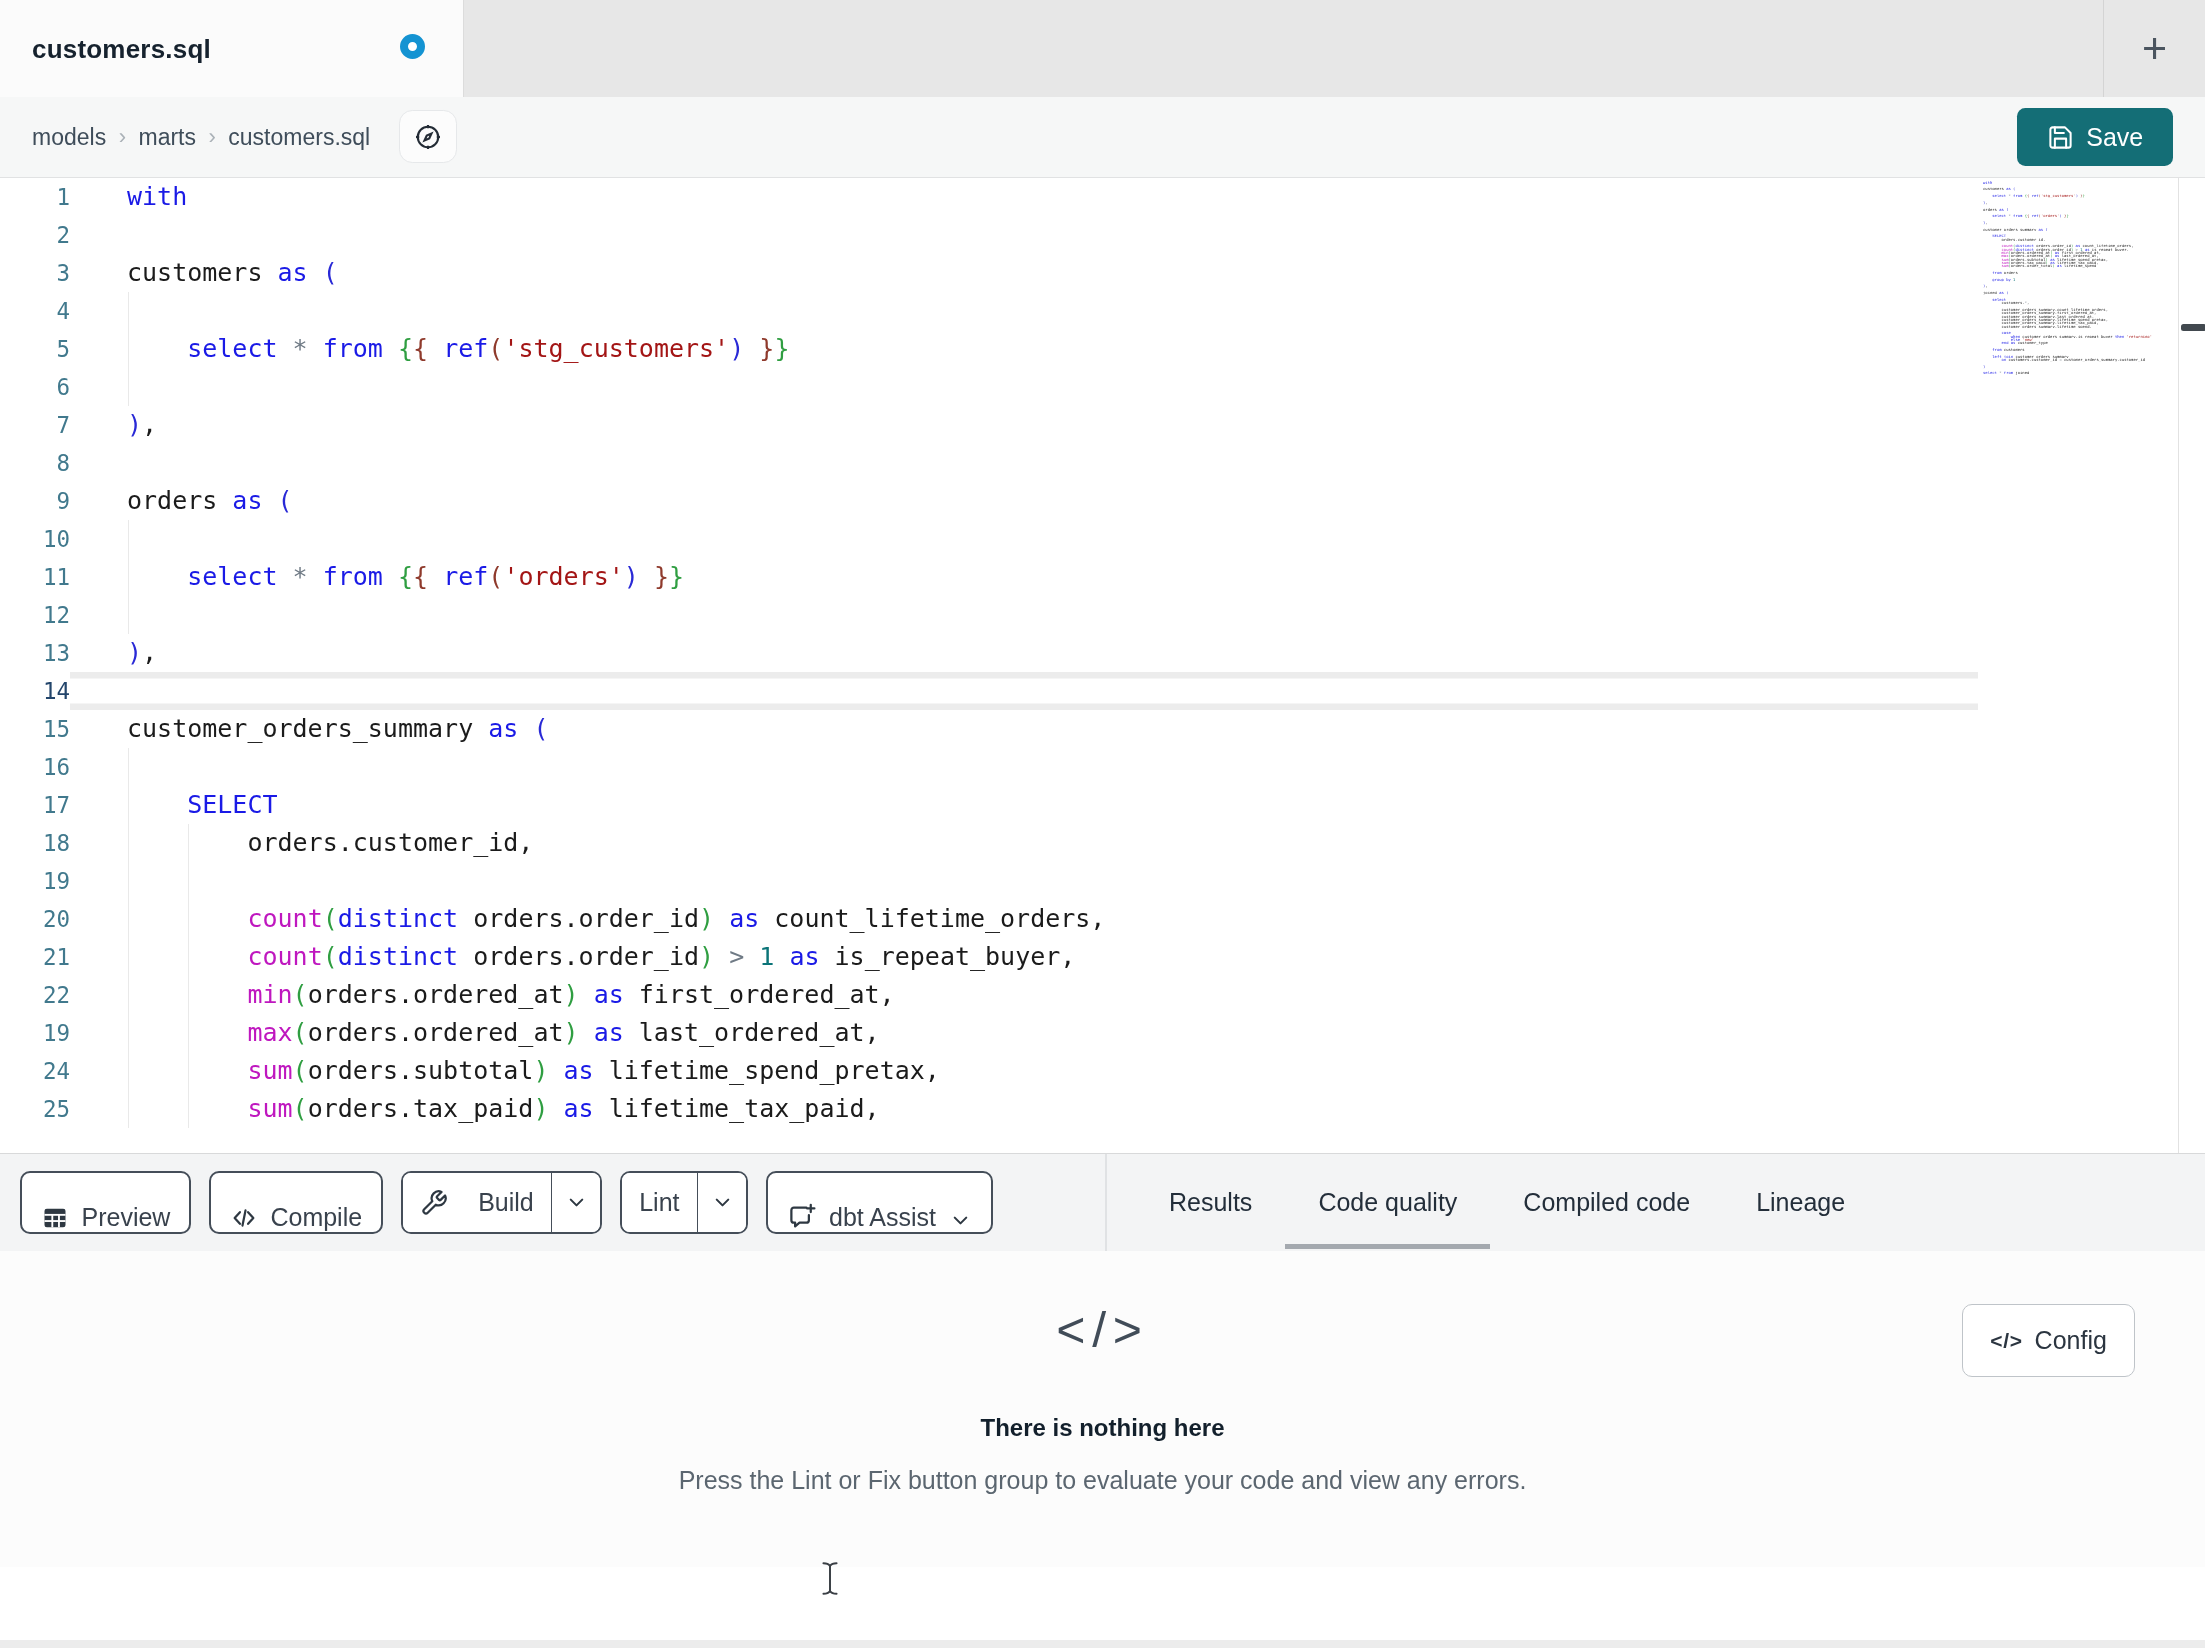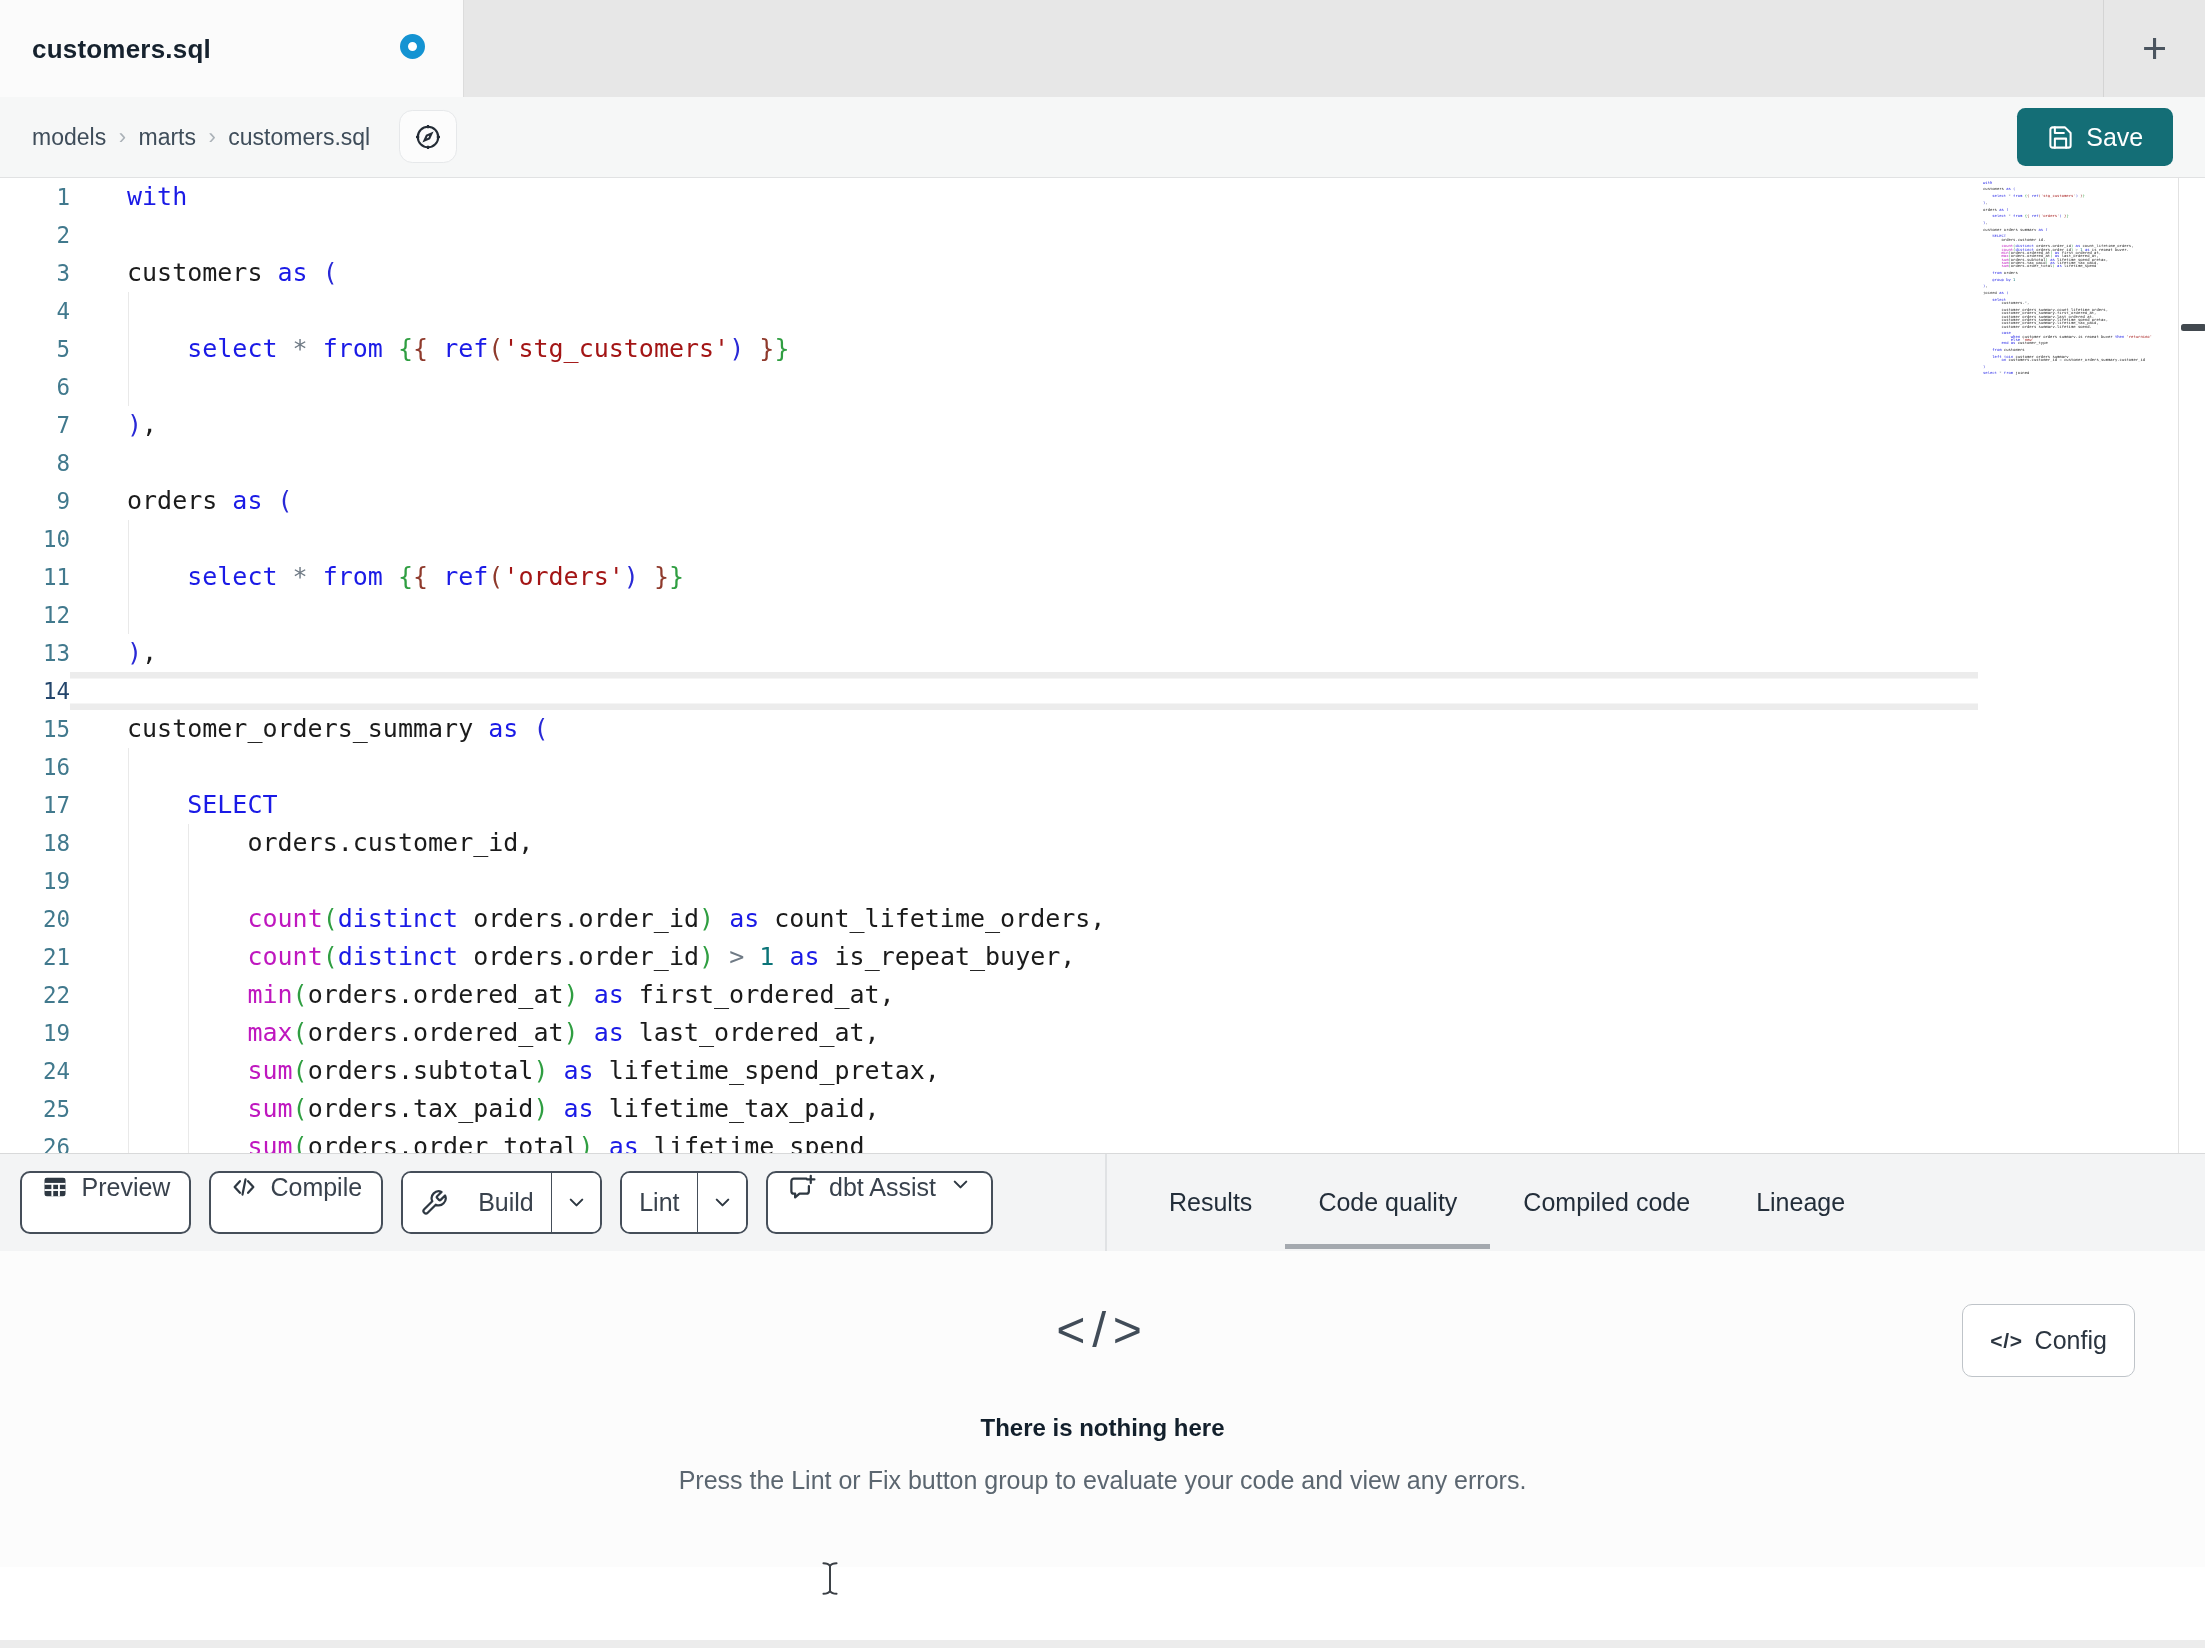--- a/index.html
+++ b/index.html
@@ -52,21 +52,21 @@
   .mm-inner { transform:scale(.5); transform-origin:0 0; width:387px; }
   .mm-line { white-space:pre; font-family:"DejaVu Sans Mono", monospace; font-size:7.7px;
              line-height:6.7px; height:6.7px; overflow:hidden; }
   .scrollstrip { position:absolute; left:2178px; top:0; bottom:0; width:27.5px; border-left:1.3px solid #e2e2e2; }
   .scroll-thumb { position:absolute; left:1.7px; right:0; top:146px; height:6.7px; background:#42494f; border-radius:2.5px; }
 
   
   .paneltoolbar { position:absolute; left:0; top:1153px; width:2205px; height:98px; background:#f3f4f5;
                   border-top:0.8px solid #d8d9da; display:flex; align-items:center; }
   .tb-left { display:flex; align-items:center; gap:17.5px; padding-left:20px; }
-  .tbtn { display:inline-flex; align-items:flex-start; gap:12.5px; height:63px; padding:0 19px;
+  .tbtn { display:inline-flex; align-items:flex-end; gap:12.5px; height:63px; padding:0 19px;
           background:#fff; border:2.1px solid #454e59; border-radius:10px; font-size:25px; color:#39424d;
           font-family:"Liberation Sans",sans-serif; cursor:pointer; }
   .split { display:inline-flex; height:63px; background:#fff; border:2.1px solid #454e59; border-radius:10px;
            overflow:hidden; }
   .split .seg { display:inline-flex; align-items:center; gap:30px; padding:0 17.5px; font-size:25px; color:#39424d;
                 background:#fff; border:none; cursor:pointer; font-family:"Liberation Sans",sans-serif; }
   .split .seg + .seg { border-left:1.7px solid #454e59; padding:0 12.5px; }
   .tb-sep { position:absolute; left:1105px; top:0; bottom:0; width:1.7px; background:#e0e2e4; }
   .ptabs { position:absolute; left:1136px; top:0; bottom:0; display:flex; }
   .ptab { position:relative; display:flex; align-items:center; padding:0 33px; font-size:25px; color:#232e3a;
@@ -270,26 +270,20 @@
           <i class="guide" style="left: 128px;"></i>
           <i class="guide" style="left: 188px;"></i>
           <span class="ln">24</span>
           <span class="code"><span class="tk-t">        </span><span class="tk-f">sum</span><span class="tk-g">(</span><span class="tk-t">orders.subtotal</span><span class="tk-g">)</span><span class="tk-t"> </span><span class="tk-k">as</span><span class="tk-t"> lifetime_spend_pretax,</span></span>
         </div>
         <div class="cl">
           <i class="guide" style="left: 128px;"></i>
           <i class="guide" style="left: 188px;"></i>
           <span class="ln">25</span>
           <span class="code"><span class="tk-t">        </span><span class="tk-f">sum</span><span class="tk-g">(</span><span class="tk-t">orders.tax_paid</span><span class="tk-g">)</span><span class="tk-t"> </span><span class="tk-k">as</span><span class="tk-t"> lifetime_tax_paid,</span></span>
-        </div>
-        <div class="cl">
-          <i class="guide" style="left: 128px;"></i>
-          <i class="guide" style="left: 188px;"></i>
-          <span class="ln">26</span>
-          <span class="code"><span class="tk-t">        </span><span class="tk-f">sum</span><span class="tk-g">(</span><span class="tk-t">orders.order_total</span><span class="tk-g">)</span><span class="tk-t"> </span><span class="tk-k">as</span><span class="tk-t"> lifetime_spend</span></span>
         </div>
       </div>
     <div class="minimap">
       <div class="mm-inner" id="minimap-inner">
           <div class="mm-line"><span class="tk-k">with</span></div>
           <div class="mm-line"></div>
           <div class="mm-line"><span class="tk-t">customers </span><span class="tk-k">as</span><span class="tk-t"> </span><span class="tk-b">(</span></div>
           <div class="mm-line"></div>
           <div class="mm-line"><span class="tk-t">    </span><span class="tk-k">select</span><span class="tk-t"> </span><span class="tk-o">*</span><span class="tk-t"> </span><span class="tk-k">from</span><span class="tk-t"> </span><span class="tk-g">{</span><span class="tk-r">{</span><span class="tk-t"> </span><span class="tk-k">ref</span><span class="tk-r">(</span><span class="tk-s">'stg_customers'</span><span class="tk-b">)</span><span class="tk-t"> </span><span class="tk-r">}</span><span class="tk-g">}</span></div>
           <div class="mm-line"></div>

